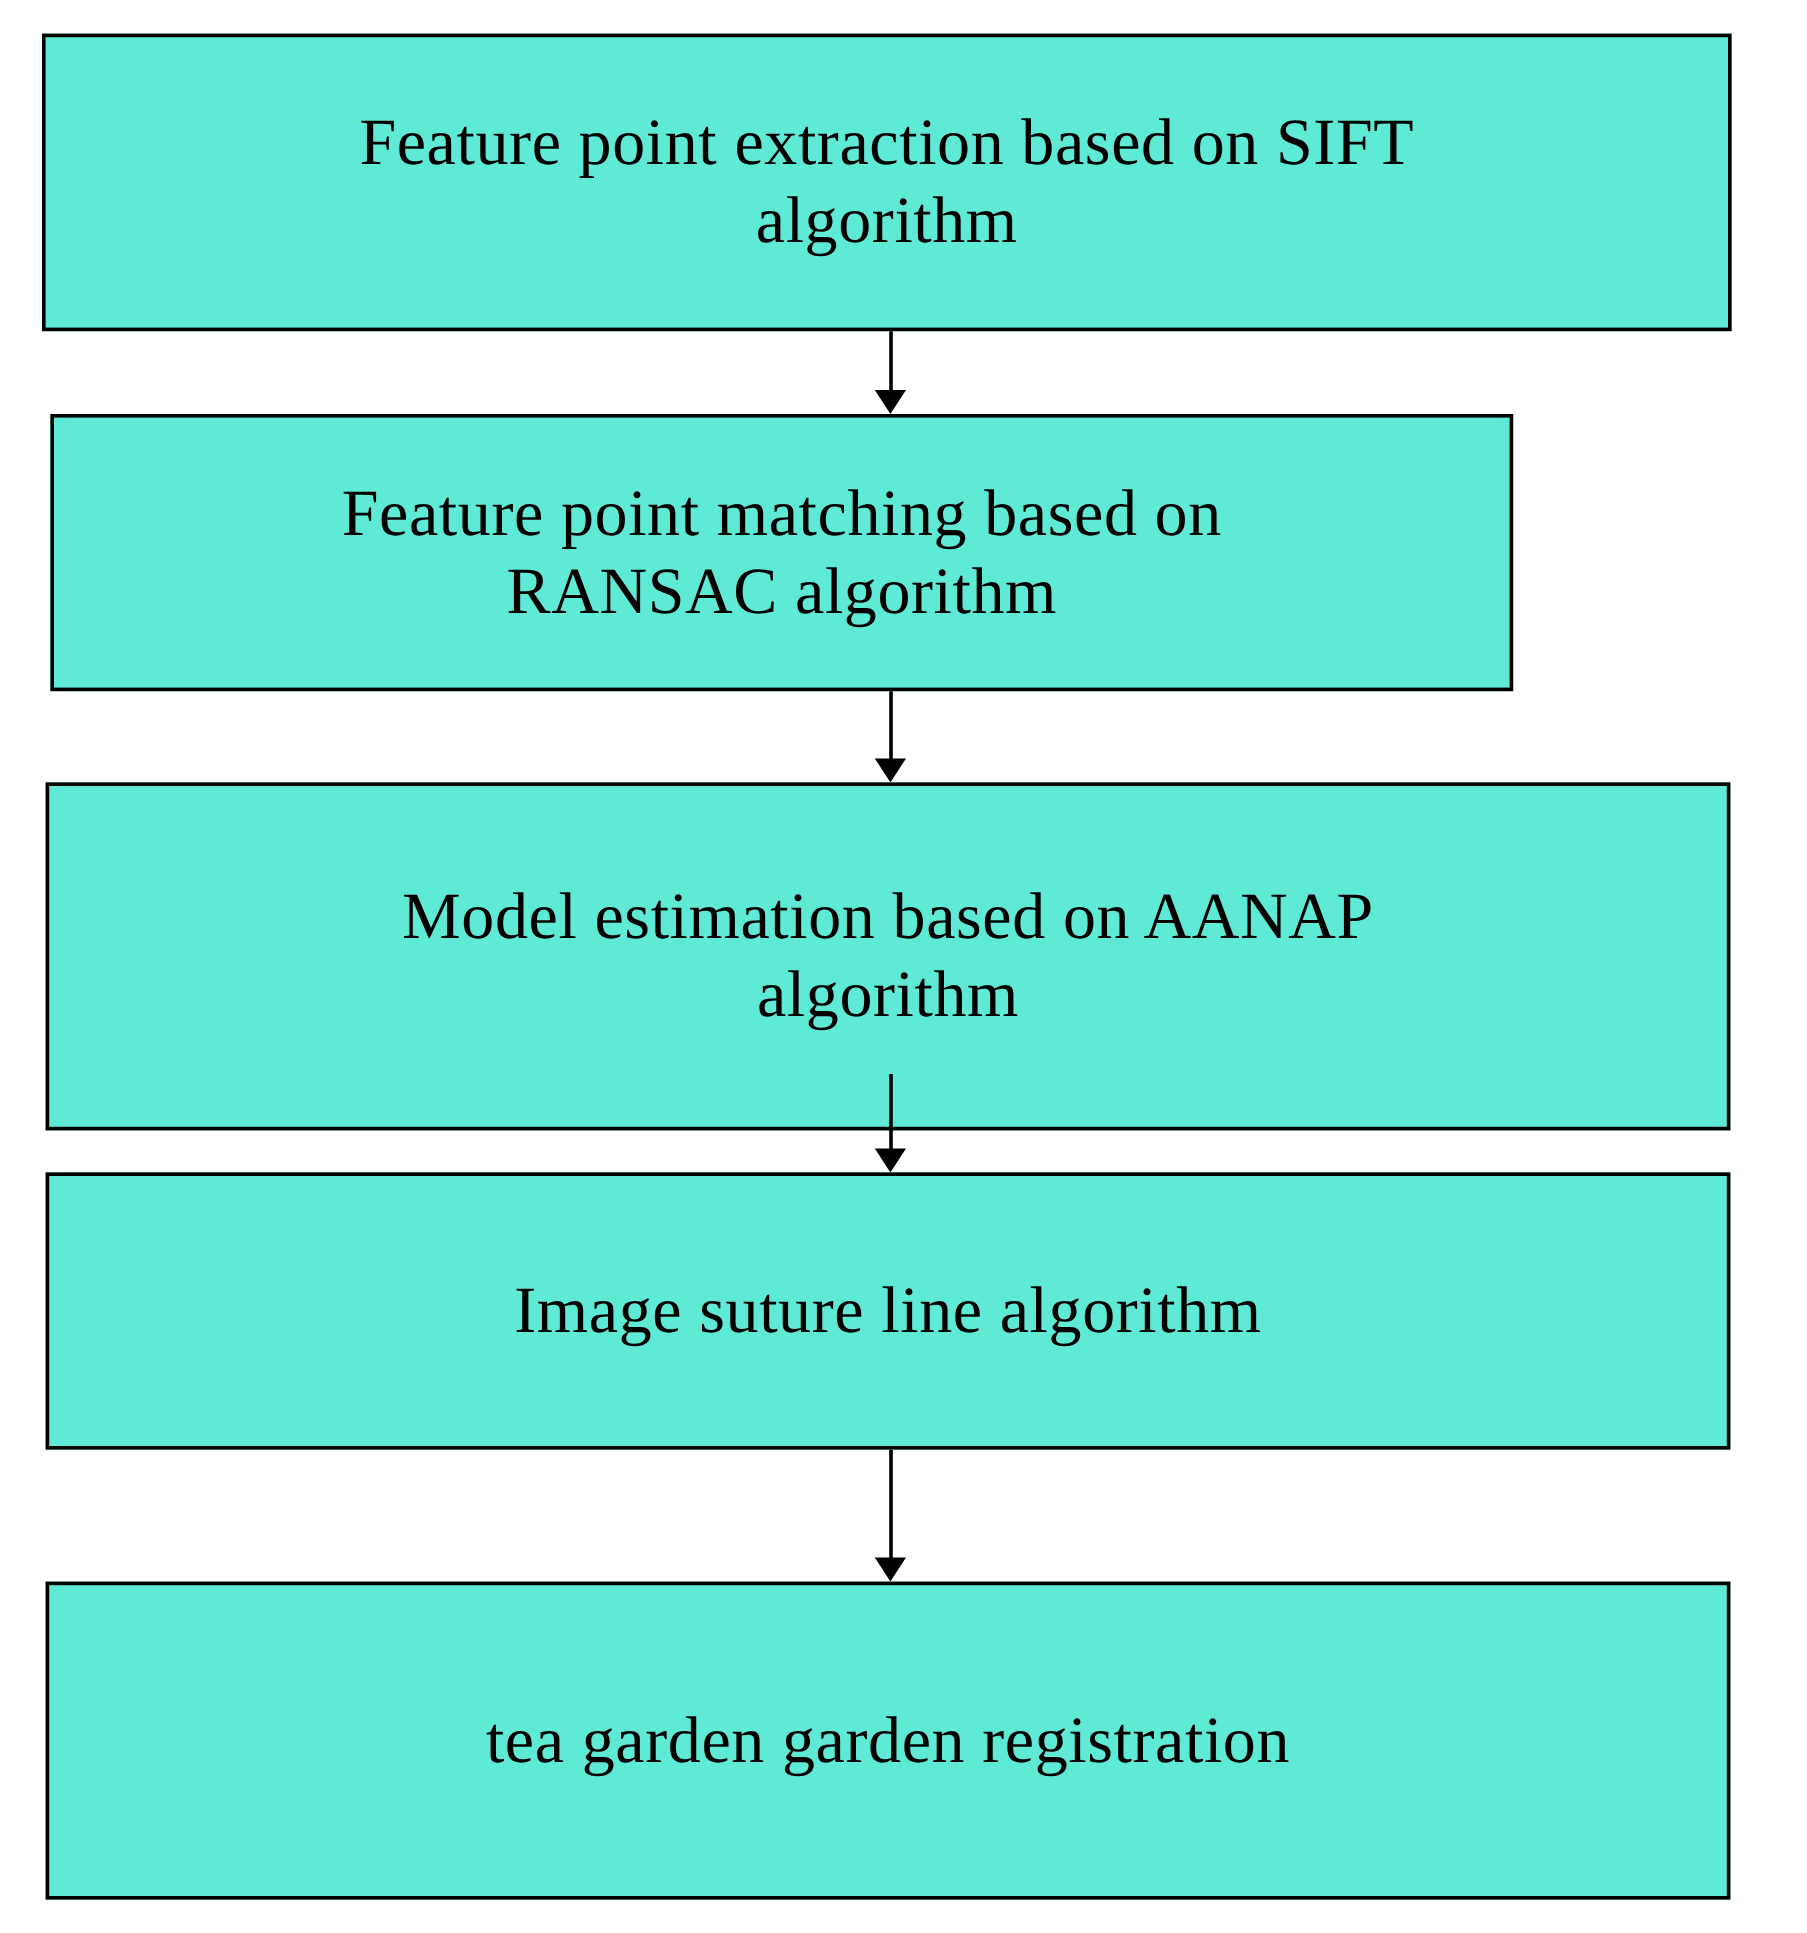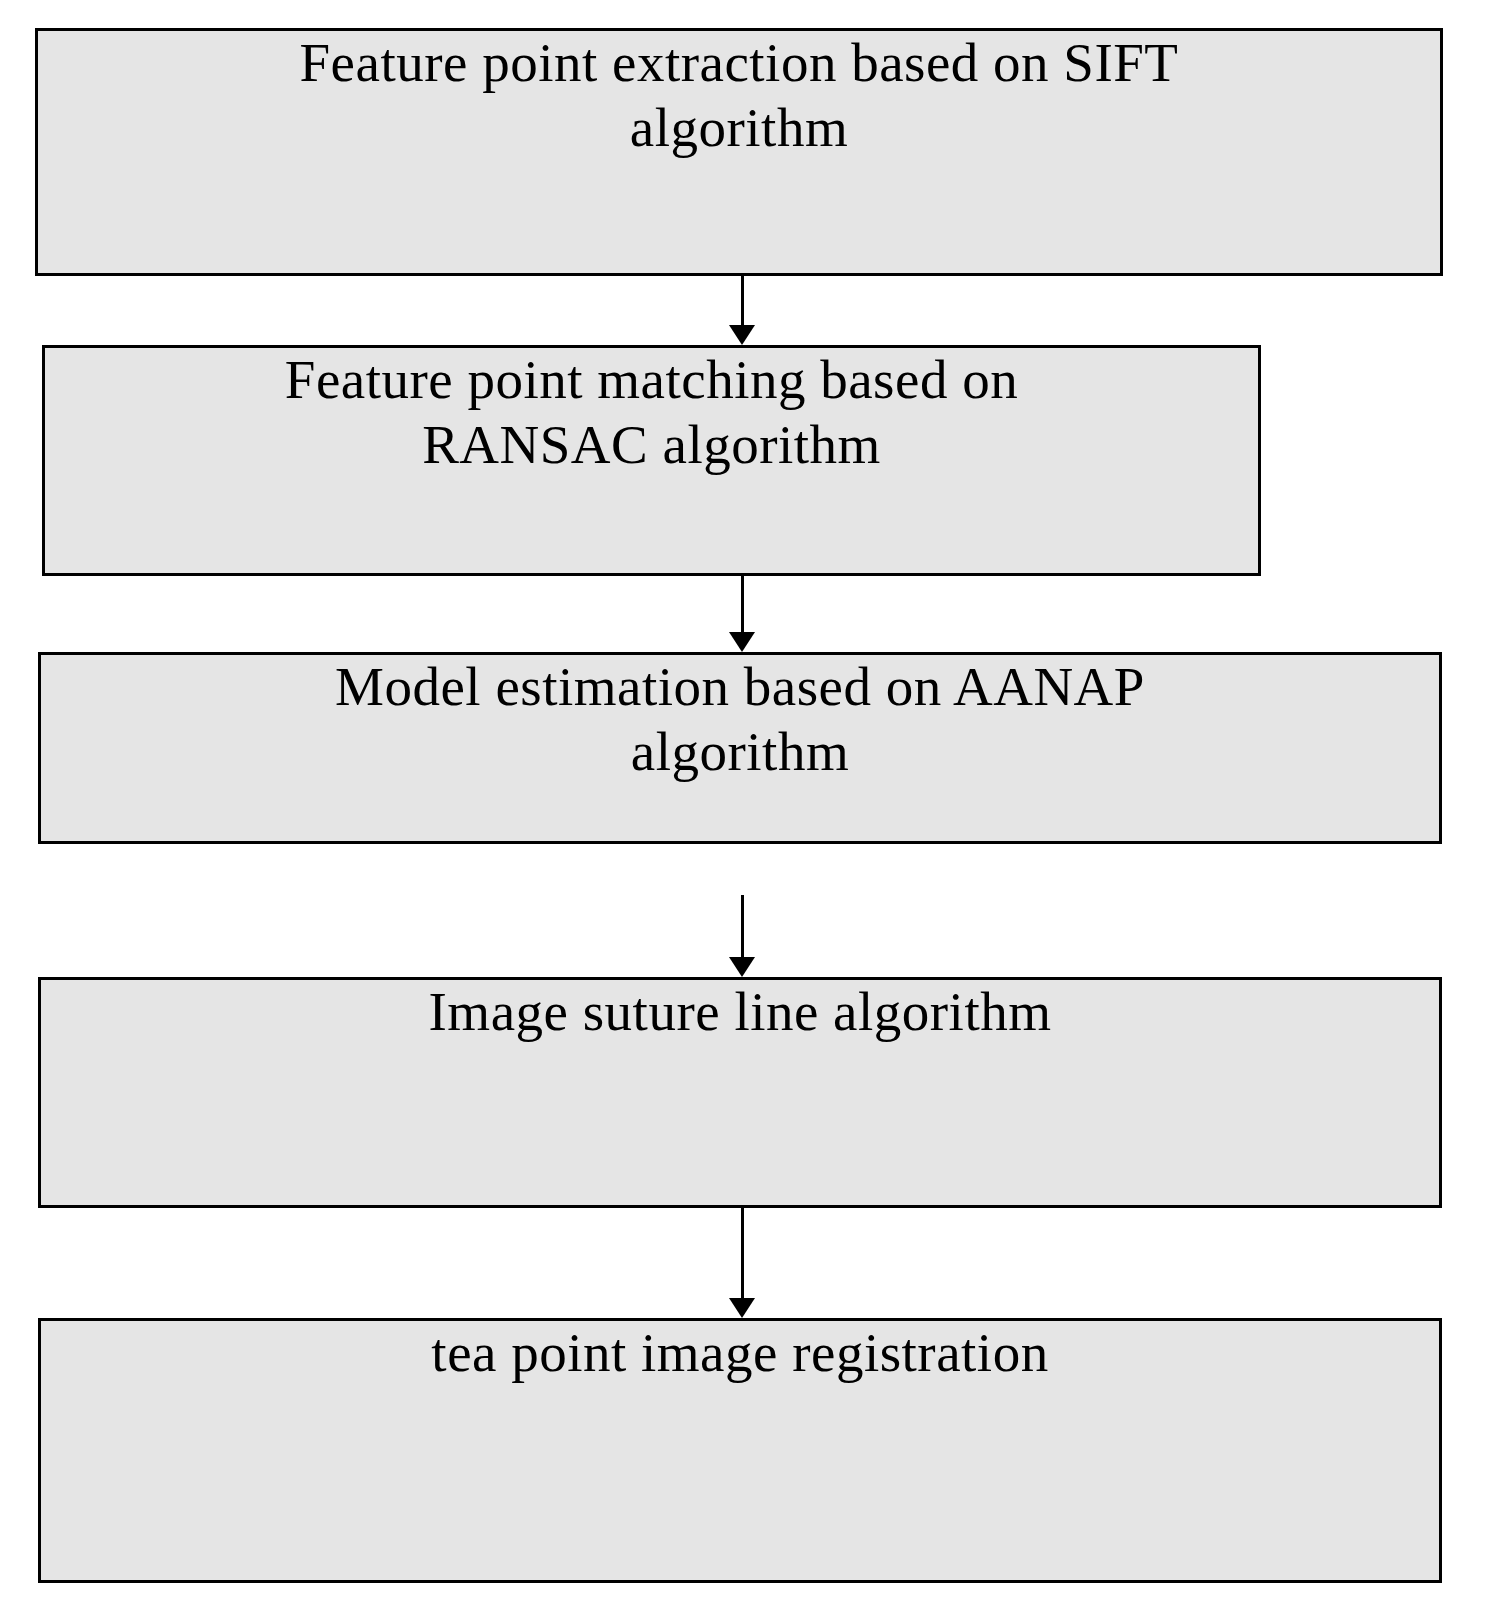--- a/index.html
+++ b/index.html
@@ -17,22 +17,23 @@
   .flowchart {
     position: relative;
     width: 1506px;
     height: 1611px;
     box-sizing: border-box;
   }
   .node {
     position: absolute;
     box-sizing: border-box;
     border: 3px solid #000000;
-    background: #e5e5e5;
+    background: #5eead4;
     display: flex;
+    align-items: center;
     justify-content: center;
     text-align: center;
   }
   .node-label {
     display: block;
     font-family: "Liberation Serif", serif;
     font-size: 55px;
     line-height: 1.18;
     letter-spacing: 0.5px;
     padding: 0 28px;
@@ -55,21 +56,21 @@
     height: 0;
     border-left: 13px solid transparent;
     border-right: 13px solid transparent;
     border-top: 20px solid #000000;
     margin-top: -1px;
   }
 
   
   #node-0 { left: 35px;  top: 28px;   width: 1408px; height: 248px; }
   #node-1 { left: 42px;  top: 345px;  width: 1219px; height: 231px; }
-  #node-2 { left: 38px;  top: 652px;  width: 1404px; height: 192px; }
+  #node-2 { left: 38px;  top: 652px;  width: 1404px; height: 290px; }
   #node-3 { left: 38px;  top: 977px;  width: 1404px; height: 231px; }
   #node-4 { left: 38px;  top: 1318px; width: 1404px; height: 265px; }
 
   
   #conn-0 { left: 712px; top: 276px;  height: 69px; }
   #conn-1 { left: 712px; top: 576px;  height: 76px; }
   #conn-2 { left: 712px; top: 895px;  height: 82px; }
   #conn-3 { left: 712px; top: 1208px; height: 110px; }
 </style>
 </head>
@@ -110,16 +111,16 @@
   <div class="node" id="node-3">
     <span class="node-label">Image suture line algorithm</span>
   </div>
 
   <div class="connector" id="conn-3">
     <div class="shaft"></div>
     <div class="head"></div>
   </div>
 
   <div class="node" id="node-4">
-    <span class="node-label">tea point image registration</span>
+    <span class="node-label">tea garden garden registration</span>
   </div>
 
 </div>
 
 </body></html>

